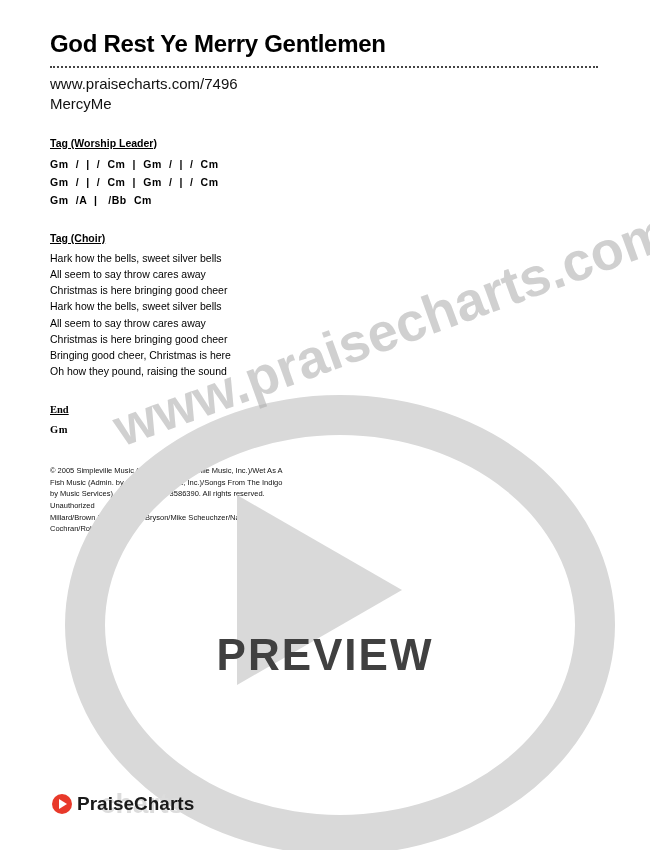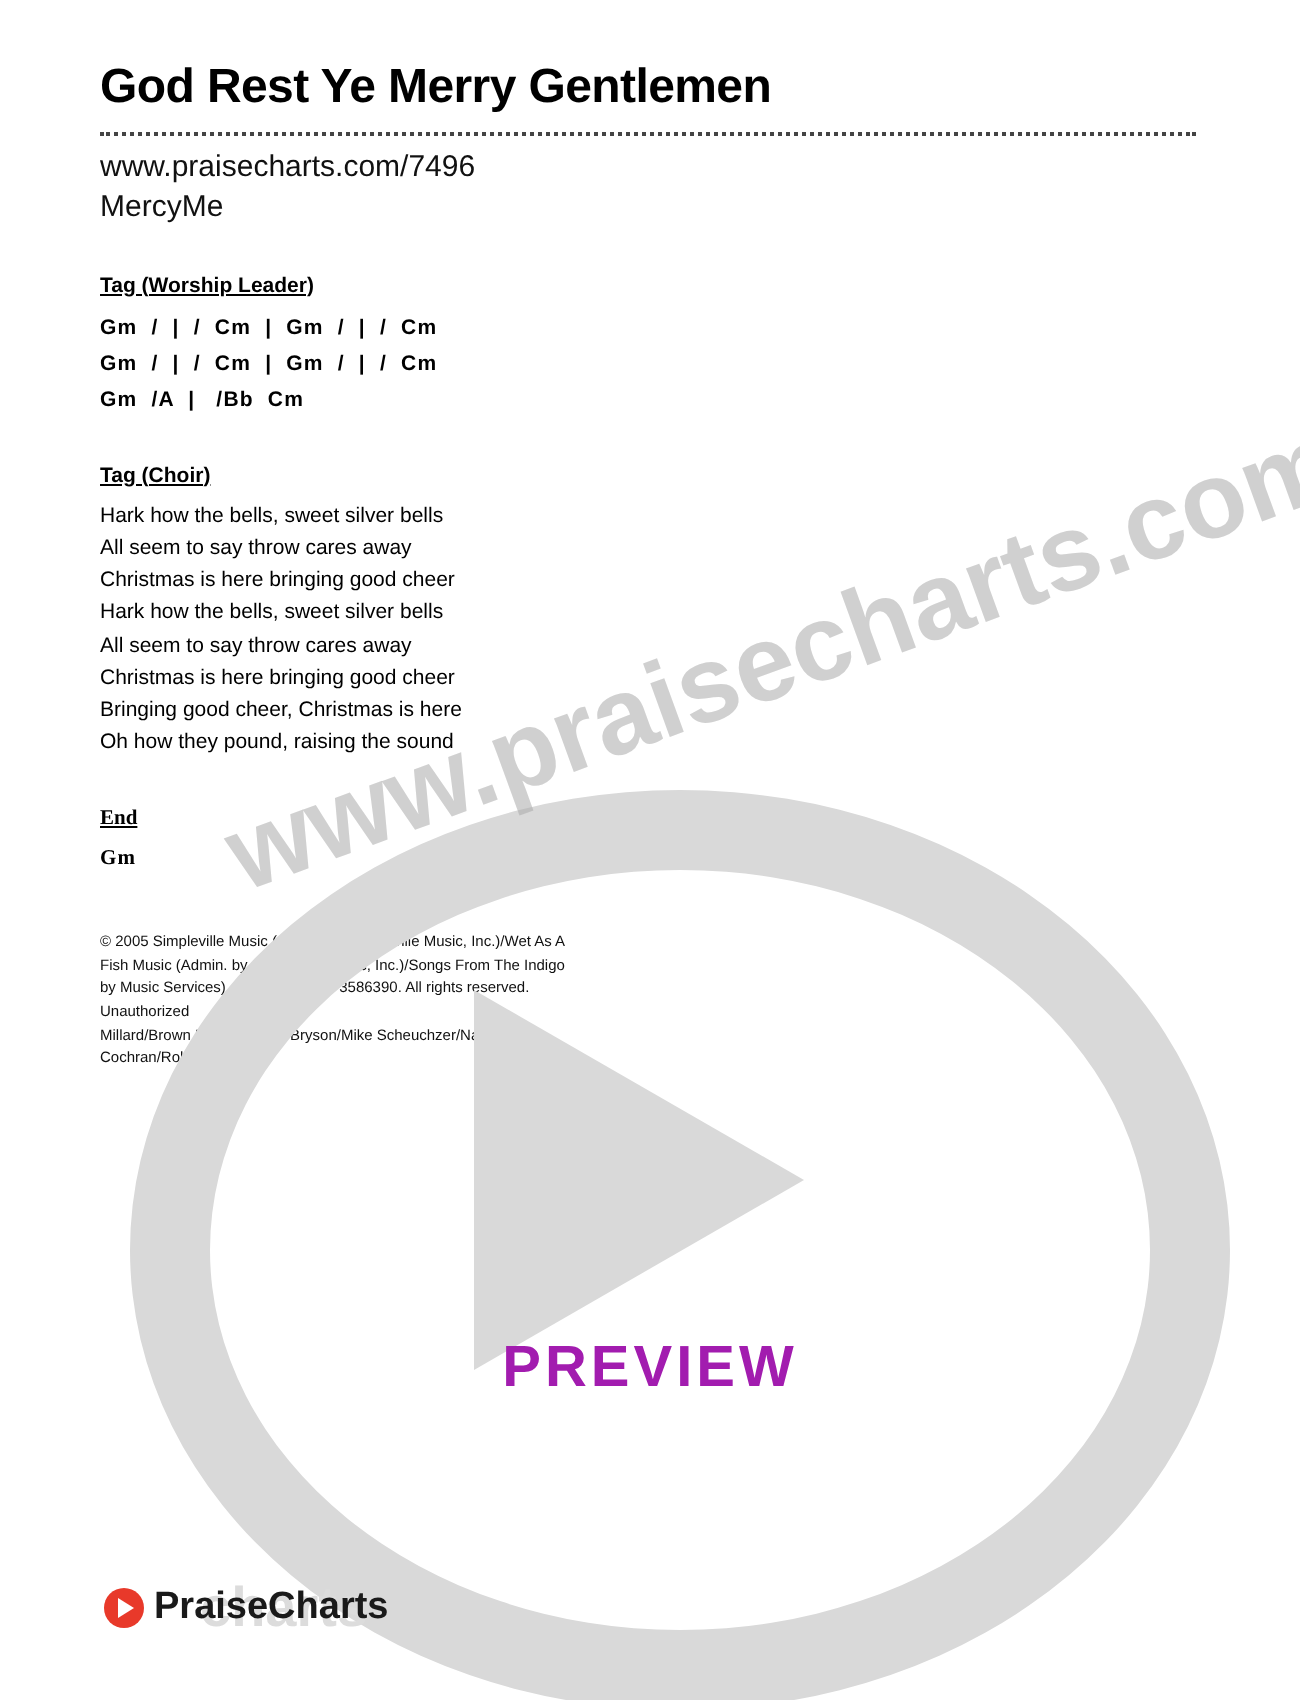--- a/index.html
+++ b/index.html
@@ -127,26 +127,25 @@
     border-bottom: 95px solid transparent;
     border-left: 165px solid #d9d9d9;
     pointer-events: none;
   }
   .wm-preview {
     position: absolute;
     left: 0;
     top: 630px;
     width: 650px;
     text-align: center;
-    font-size: 29px;
+    font-size: 44px;
     font-weight: bold;
     letter-spacing: 2px;
-    color: #a21caf;
-    pointer-events: none;
-    margin-top: 38px;
+    color: #404040;
+    pointer-events: none;
   }
 
   .footer-logo {
     position: absolute;
     left: 52px;
     top: 793px;
     display: flex;
     align-items: center;
   }
   .logo-badge {

